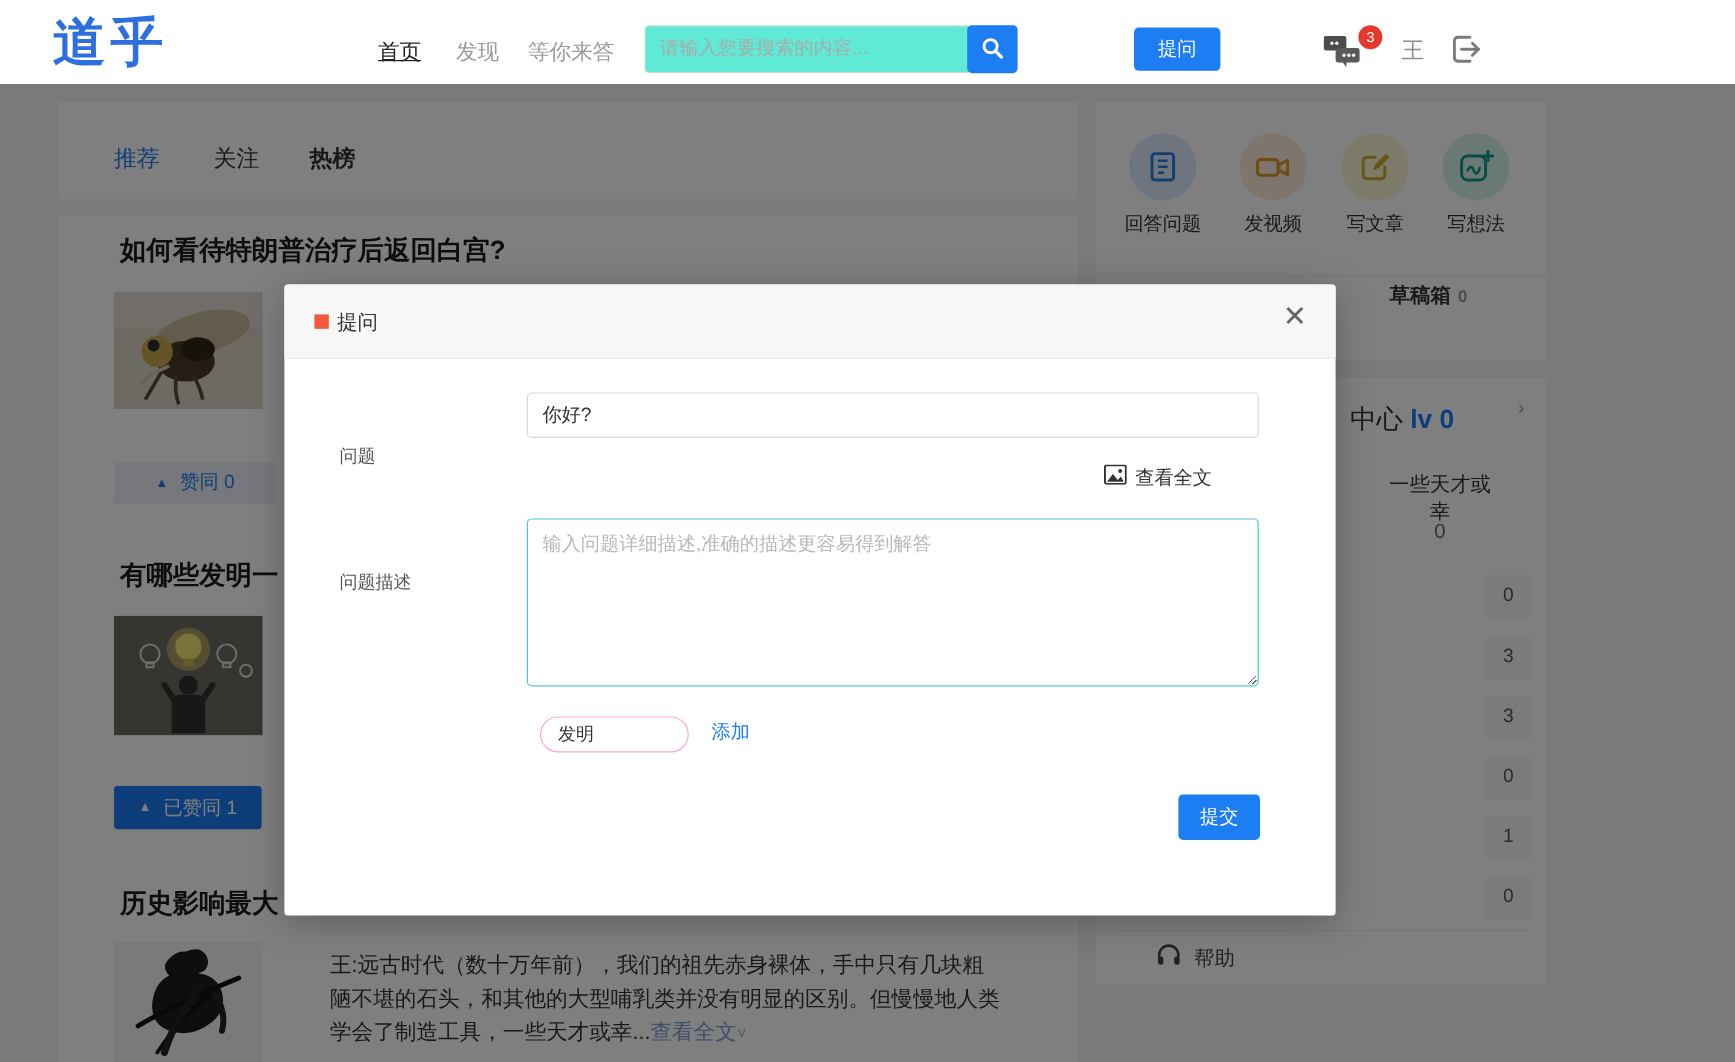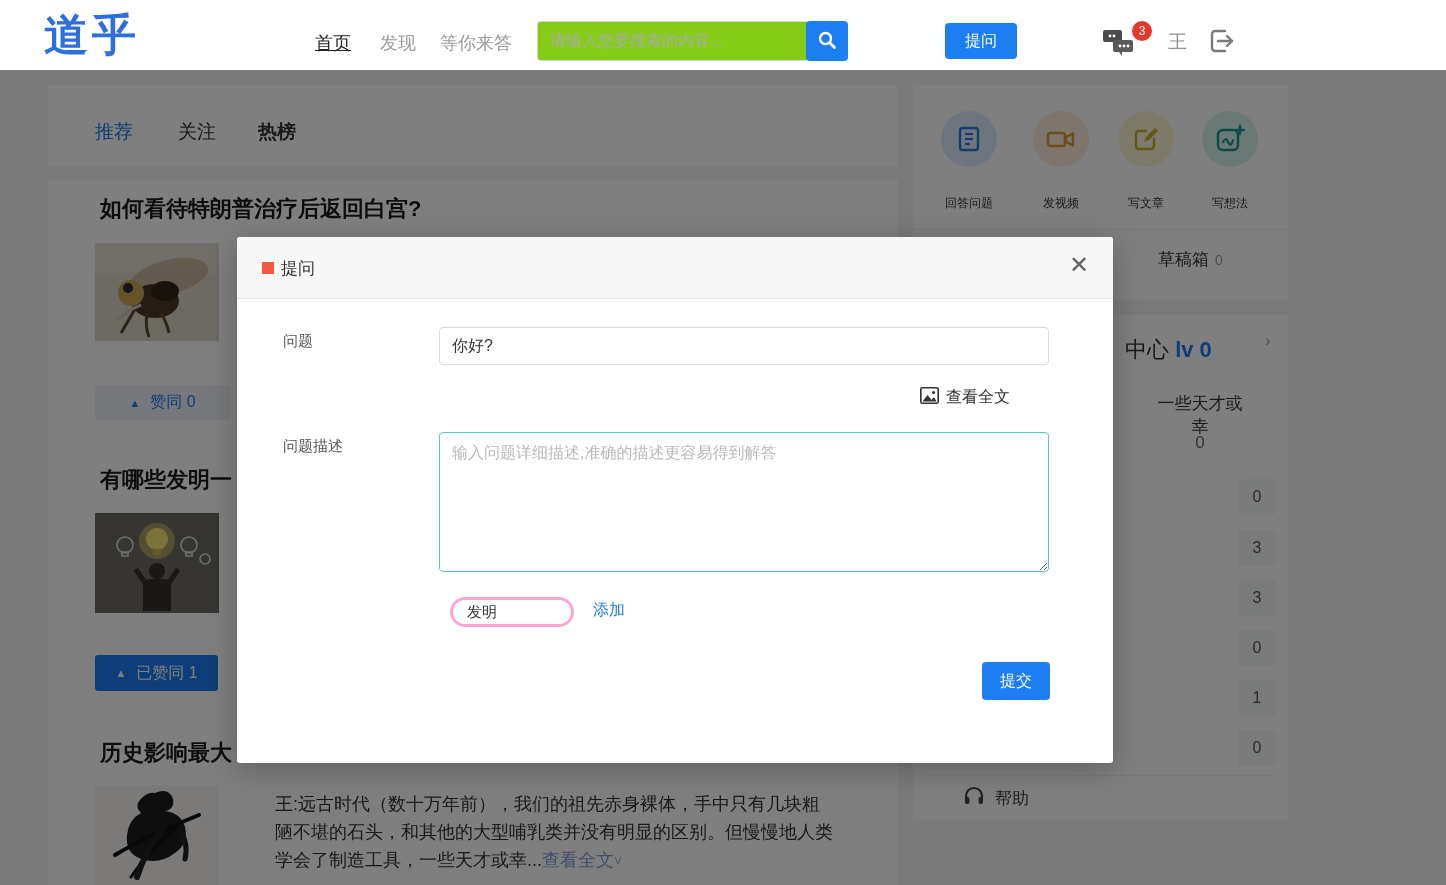--- a/index.html
+++ b/index.html
@@ -6,21 +6,21 @@
   html,body { width:1446px; height:885px; font-family:"Liberation Sans","DejaVu Sans",sans-serif; }
   #stage { position:relative; width:1446px; height:885px; background:#f4f5f6; overflow:hidden; }
 
   
   .navbar { position:absolute; left:0; top:0; width:1446px; height:70px; background:#fff; z-index:40; }
   .logo { position:absolute; left:44px; top:6px; font-family:"DejaVu Serif","Liberation Serif",serif; font-size:44px; font-weight:bold; color:#2e6fe0; letter-spacing:4px; cursor:pointer; }
   .nav-item { position:absolute; top:31px; font-size:18px; color:#9a9a9a; cursor:pointer; }
   .nav-item.active { color:#222; }
   .nav-home { left:315px;text-decoration:underline; } .nav-discover { left:380px; } .nav-answer { left:440px; }
   .searchwrap { position:absolute; left:537px; top:21px; width:311px; height:40px; }
-  .searchinput { position:absolute; left:0; top:0; width:270px; height:40px; border:1px solid #d6d6d6; border-right:none; border-radius:4px 0 0 4px; padding:0 12px; font-size:16px; color:#333; outline:none; background:#84cc16; font-family:inherit; }
+  .searchinput { position:absolute; left:0; top:0; width:270px; height:40px; border:1px solid #d6d6d6; border-right:none; border-radius:4px 0 0 4px; padding:0 12px; font-size:16px; color:#333; outline:none; background:#5eead4; font-family:inherit; }
   .searchinput::placeholder { color:#ababab; }
   .searchbtn { position:absolute; left:269px; top:0; width:42px; height:40px; background:#1d7df2; border:none; border-radius:4px; cursor:pointer; display:flex; align-items:center; justify-content:center; }
   .askbtn { position:absolute; left:945px; top:23px; width:72px; height:36px; background:#1d7df2; color:#fff; font-size:16px; border:none; border-radius:4px; cursor:pointer; font-family:inherit; }
   .msgicon { position:absolute; left:1103px; top:26px; width:32px; height:30px; color:#4c4c4c; cursor:pointer; }
   .msgbadge { position:absolute; left:1132px; top:21px; min-width:20px; height:20px; border-radius:10px; background:#e5382c; color:#fff; font-size:12px; line-height:20px; text-align:center; }
   .username { position:absolute; left:1168px; top:29px; font-size:19px; color:#8f8f8f; cursor:pointer; }
   .logouticon { position:absolute; left:1208px; top:27px; width:28px; height:28px; color:#7b7b7b; cursor:pointer; }
 
   
   .card { position:absolute; background:#fff; }
@@ -37,46 +37,46 @@
   .tri { font-size:11px; }
   .excerpt { position:absolute; left:227px; top:610px; width:558px; font-size:18px; line-height:28px; color:#333; }
   .readmore { color:#7f9fd0; cursor:pointer; }
   .readmore-caret { color:#9ab1d6; font-size:14px; }
 
   
   .side-card1 { left:913px; top:85px; width:375px; height:215px; }
   .shortcut { position:absolute; top:26px; width:96px; text-align:center; cursor:pointer; }
   .sc0 { left:8px; } .sc1 { left:100px; } .sc2 { left:185px; } .sc3 { left:269px; }
   .sc-circle { width:56px; height:56px; border-radius:50%; margin:0 auto; display:flex; align-items:center; justify-content:center; }
-  .sc-label { margin-top:28px; font-size:12px; color:#333; }
+  .sc-label { margin-top:10px; font-size:16px; color:#333; }
   .side-div { position:absolute; left:0; right:0; height:1px; background:#f0f0f0; }
-  .draftrow { position:absolute; left:245px; top:163px; font-size:17px; color:#333; cursor:pointer; }
+  .draftrow { position:absolute; left:245px; top:150px; font-size:17px; color:#333; cursor:pointer;font-weight:bold; }
   .draftcount { color:#999; font-size:14px; margin-left:6px; }
   .side-card2 { left:913px; top:315px; width:375px; height:505px; }
   .levelrow { position:absolute; left:212px; top:20px; font-size:22px; color:#333; cursor:pointer; }
   .levelval { color:#1d7df2; font-weight:bold; }
   .level-chevron { position:absolute; left:352px; top:17px; color:#999; font-size:16px; cursor:pointer; }
   .yest-label { position:absolute; left:237px; top:77px; width:100px; text-align:center; font-size:17px; color:#333; }
   .yest-value { position:absolute; left:237px; top:118px; width:100px; text-align:center; font-size:17px; color:#666; }
   .statbadge { position:absolute; left:325px; width:38px; height:36px; background:#f5f6f7; border-radius:4px; font-size:16px; color:#555; display:flex; align-items:center; justify-content:center; }
   .helprow { position:absolute; left:50px; top:470px; display:flex; align-items:center; gap:10px; color:#444; font-size:17px; cursor:pointer; }
 
   
   .overlay { position:absolute; left:0; top:70px; width:1446px; height:815px; background:rgba(0,0,0,0.5); z-index:10; }
   .modal { position:absolute; left:237px; top:237px; width:876px; height:526px; background:#fff; z-index:20; border-radius:3px; box-shadow:0 6px 30px rgba(0,0,0,0.25); }
   .modal-header { position:relative; height:62px; background:#f7f7f7; border-bottom:1px solid #e5e5e5; border-radius:3px 3px 0 0; }
   .modal-mark { position:absolute; left:25px; top:25px; width:12px; height:12px; background:#f4593f; }
   .modal-title { position:absolute; left:44px; top:20px; font-size:17px; color:#333; }
   .modal-close { position:absolute; right:24px; top:16px; font-size:24px; color:#666; cursor:pointer; line-height:1; }
-  .form-label { position:absolute; left:46px; font-size:15px; color:#555; }
+  .form-label { position:absolute; left:46px; font-size:15px; color:#555;margin-top:39px; }
   .q-input { position:absolute; left:202px; top:90px; width:610px; height:38px; border:1px solid #d9d9d9; border-radius:4px; padding:0 12px; font-size:16px; color:#333; outline:none; font-family:inherit; }
   .imgpick { position:absolute; left:683px; top:150px; display:flex; align-items:center; gap:7px; font-size:16px; color:#333; cursor:pointer; }
   .desc-area { position:absolute; left:202px; top:195px; width:610px; height:140px; border:1px solid #56c3d4; border-radius:4px; padding:10px 12px; font-size:16px; color:#333; outline:none; resize:both; font-family:inherit; }
   .desc-area::placeholder { color:#b9b9b9; }
-  .tagpill { position:absolute; left:213px; top:360px; width:124px; height:30px; border:3px solid #f9a8d4; border-radius:15px; }
+  .tagpill { position:absolute; left:213px; top:360px; width:124px; height:30px; border:1px solid #f9a8d4; border-radius:15px; }
   .tagpill input { width:100%; height:100%; border:none; outline:none; background:transparent; border-radius:15px; padding:0 14px; font-size:15px; color:#333; font-family:inherit; }
   .addlink { position:absolute; left:356px; top:363px; font-size:16px; color:#1d7df2; cursor:pointer; }
   .submitbtn { position:absolute; left:745px; top:425px; width:68px; height:38px; background:#1d7df2; color:#fff; border:none; border-radius:4px; font-size:16px; cursor:pointer; font-family:inherit; }
 </style>
 </head>
 <body>
 
 <div id="stage">
 
   <div class="navbar">

